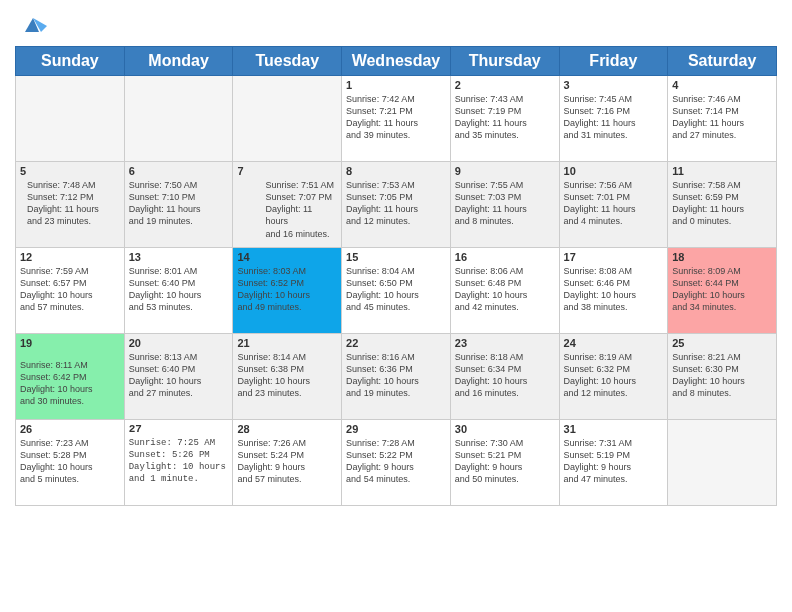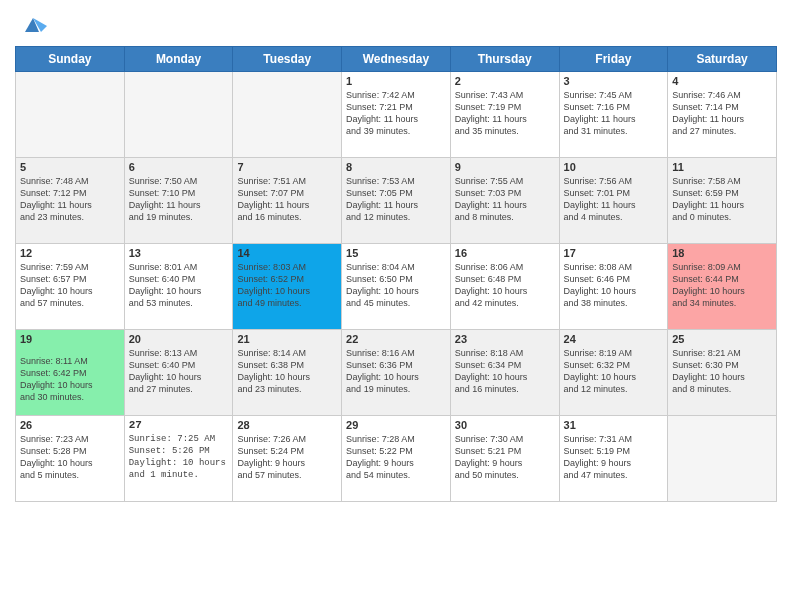--- a/index.html
+++ b/index.html
@@ -63,21 +63,21 @@
     }
     table {
       width: 100%;
       border-collapse: collapse;
       table-layout: fixed;
     }
     .day-header {
       background: #3a7ebf;
       color: #fff;
       text-align: center;
-      font-size: 12px;
+      font-size: 16px;
       font-weight: bold;
       padding: 5px 2px;
       border: 1px solid #2a6aaa;
     }
     .cal-cell {
       vertical-align: top;
       border: 1px solid #ccc;
       padding: 3px 4px;
       font-size: 9.5px;
       color: #333;
@@ -163,35 +163,35 @@
             <span class="day-number">4</span>
             <div class="cell-info" style="white-space: pre-line;">Sunrise: 7:46 AM
 Sunset: 7:14 PM
 Daylight: 11 hours
 and 27 minutes.</div>
           </td>
         </tr>
         <tr>
           <td class="cal-cell" style="background: rgb(240, 240, 240);">
             <span class="day-number">5</span>
-            <div class="cell-info" style="white-space: pre-line;">Sunrise: 7:48 AM
+            <div class="cell-info" style="white-space: pre-line; margin-left: 7px;">Sunrise: 7:48 AM
 Sunset: 7:12 PM
 Daylight: 11 hours
 and 23 minutes.</div>
           </td>
           <td class="cal-cell" style="background: rgb(240, 240, 240);">
             <span class="day-number">6</span>
             <div class="cell-info" style="white-space: pre-line;">Sunrise: 7:50 AM
 Sunset: 7:10 PM
 Daylight: 11 hours
 and 19 minutes.</div>
           </td>
           <td class="cal-cell" style="background: rgb(240, 240, 240);">
             <span class="day-number">7</span>
-            <div class="cell-info" style="white-space: pre-line;">Sunrise: 7:51 AM
+            <div class="cell-info" style="white-space: pre-line; margin-left: 28px;">Sunrise: 7:51 AM
 Sunset: 7:07 PM
 Daylight: 11 hours
 and 16 minutes.</div>
           </td>
           <td class="cal-cell" style="background: rgb(240, 240, 240);">
             <span class="day-number">8</span>
             <div class="cell-info" style="white-space: pre-line;">Sunrise: 7:53 AM
 Sunset: 7:05 PM
 Daylight: 11 hours
 and 12 minutes.</div>

